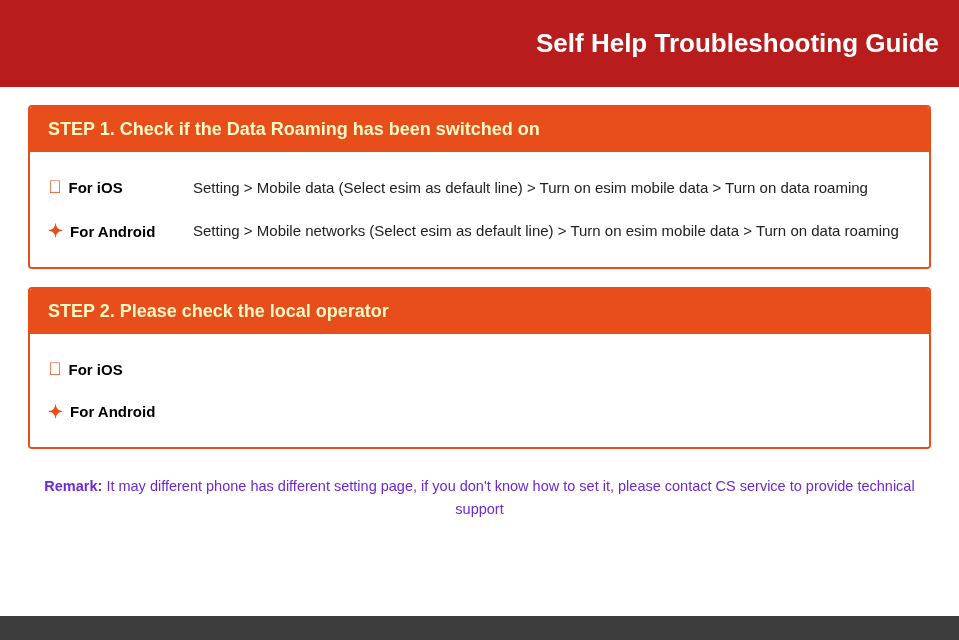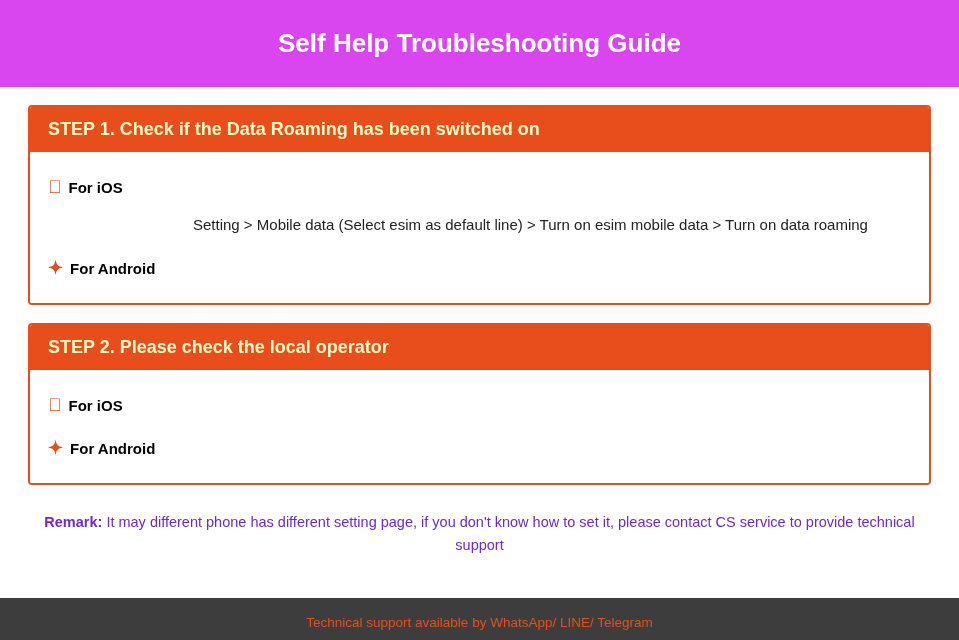--- a/index.html
+++ b/index.html
@@ -6,23 +6,23 @@
     body {
       width: 959px;
       min-height: 640px;
       font-family: Arial, Helvetica, sans-serif;
       background: #fff;
       display: flex;
       flex-direction: column;
     }
 
     .header {
-      background: #d946ef;
+      background: #b91c1c;
       color: #fff;
-      text-align: center;
+      text-align: right;
       padding: 28px 20px;
     }
 
     .header h1 {
       font-size: 26px;
       font-weight: bold;
     }
 
     .main-content {
       flex: 1;
@@ -72,21 +72,20 @@
 
     .platform-label .icon {
       font-size: 18px;
     }
 
     .platform-text {
       font-size: 15px;
       line-height: 1.55;
       color: #222;
       flex: 1;
-      margin-top: 37px;
     }
 
     .remark-section {
       padding: 8px 0 10px 0;
       font-size: 14.5px;
       color: #6d28d9;
       line-height: 1.6;
       text-align: center;
     }
 
@@ -139,20 +138,21 @@
           <span>For iOS</span>
         </div>
         <div class="platform-text">Setting &gt; Mobile data (Select esim as default line) &gt; Turn on esim mobile data &gt; Turn on data roaming</div>
       </div>
 
       <div class="platform-row">
         <div class="platform-label">
           <span class="icon android-icon">✦</span>
           <span>For Android</span>
         </div>
+        <div class="platform-text">Setting &gt; Mobile networks (Select esim as default line) &gt; Turn on esim mobile data &gt; Turn on data roaming</div>
       </div>
     </div>
   </div>
 
   <div class="step-card">
     <div class="step-header">
       <span>STEP 2.  Please check the local operator</span>
     </div>
     <div class="step-body">
 
@@ -173,14 +173,13 @@
   </div>
 
   <div class="remark-section">
     <strong>Remark:</strong>
     <span>It may different phone has different setting page, if you don't know how to set it,  please contact CS service to provide technical support</span>
   </div>
 
 </div>
 
 <div class="footer">
-  <div class="tech-support">Technical support available by WhatsApp/ LINE/ Telegram</div>
 </div>
 
 </body></html>

